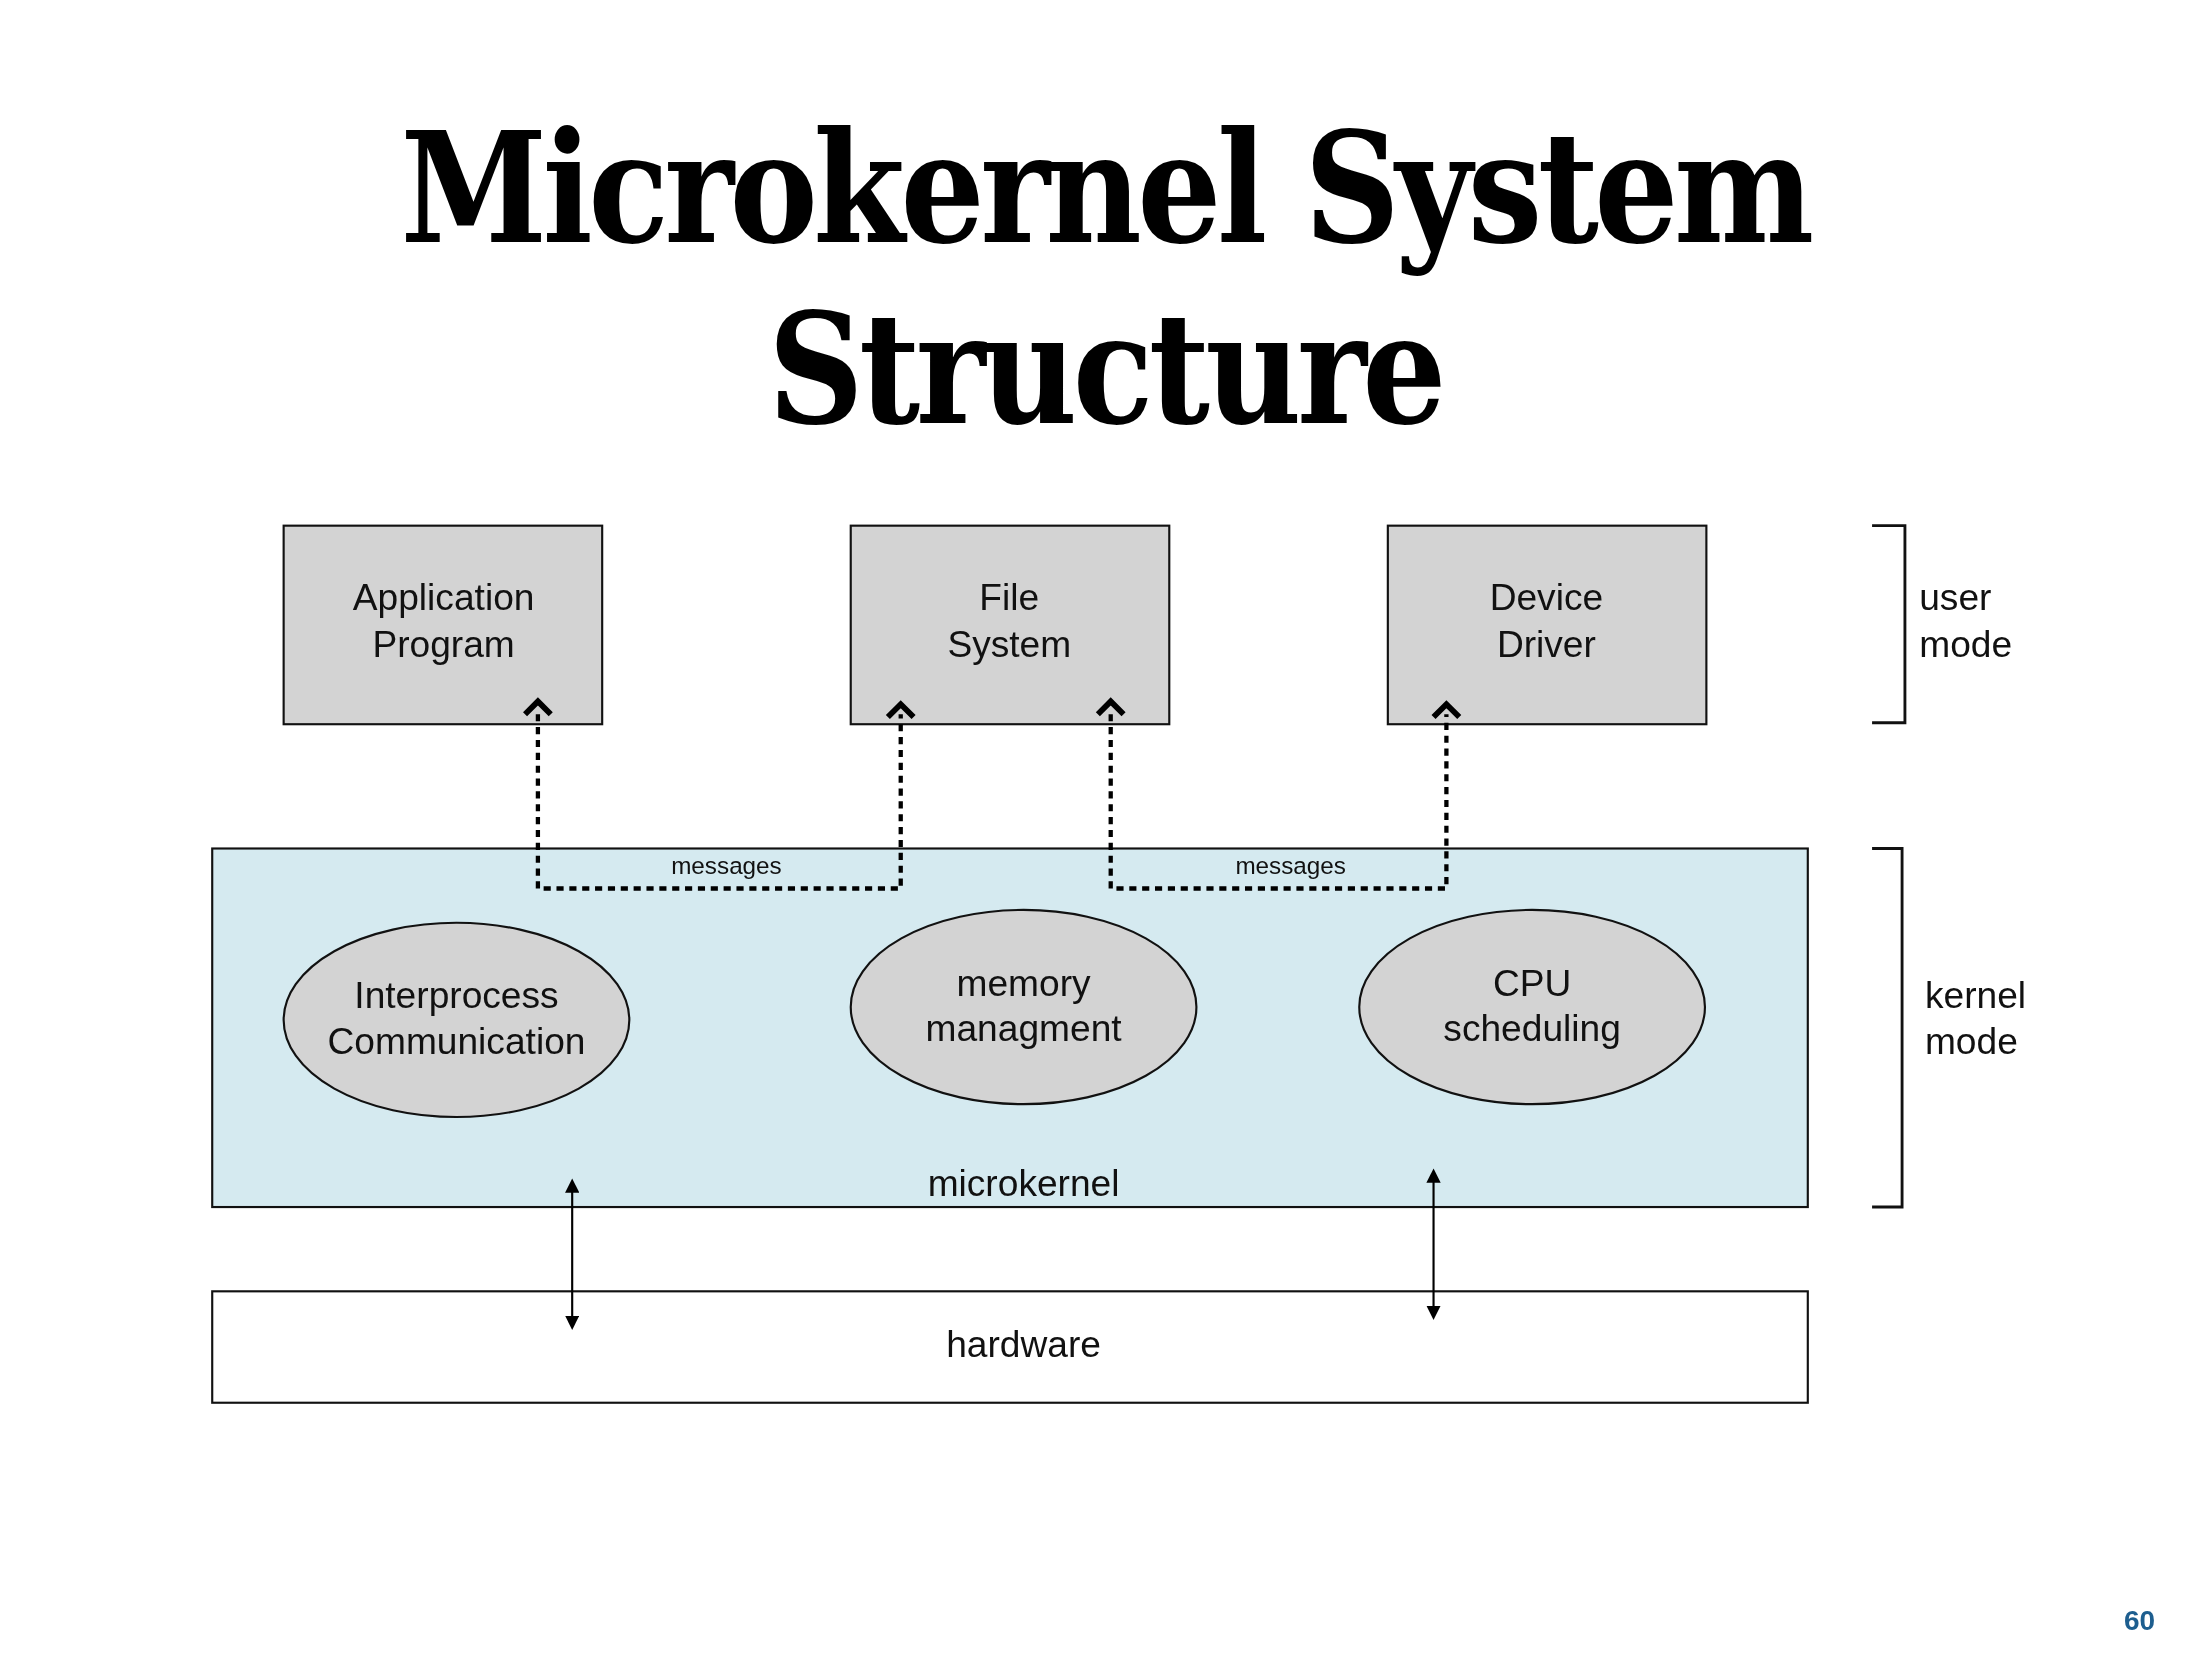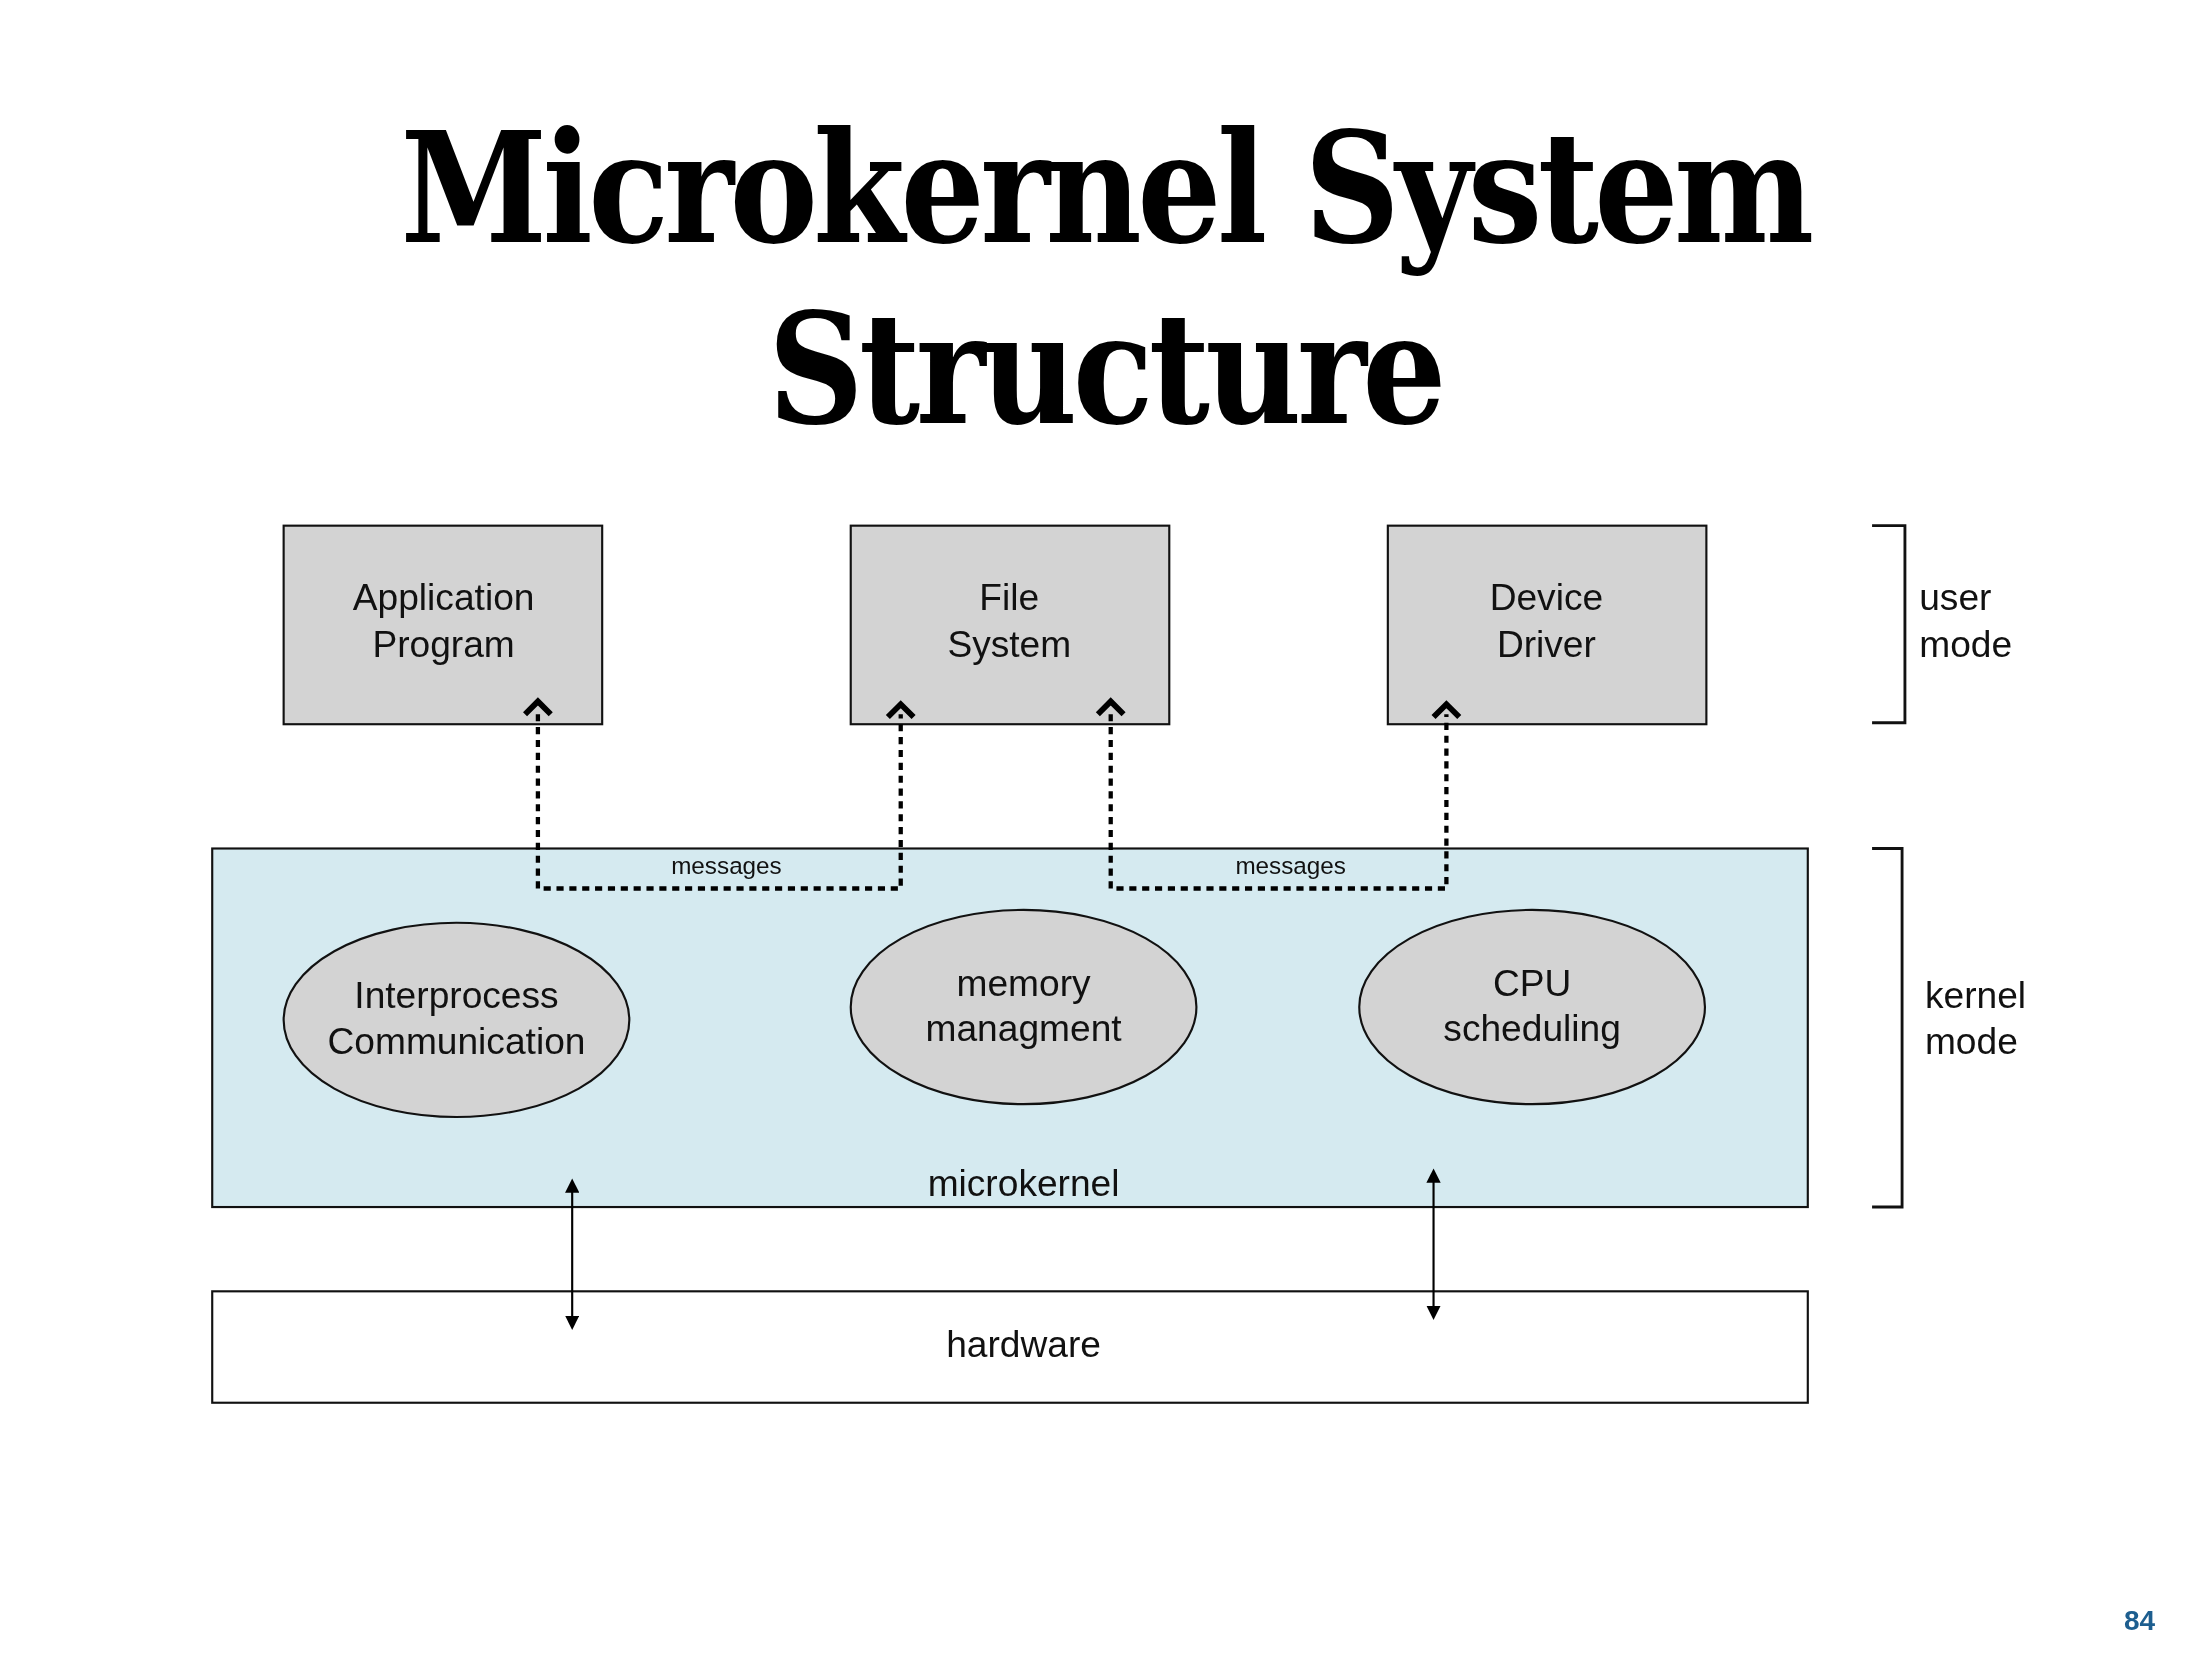--- a/index.html
+++ b/index.html
@@ -85,14 +85,14 @@
   <line x1="1003" y1="823" x2="1003" y2="919" stroke="#000" stroke-width="1.5" marker-start="url(#arr)" marker-end="url(#arr)"></line>
 
   <polyline points="1310,368 1333,368 1333,506 1310,506" fill="none" stroke="#111" stroke-width="2"></polyline>
   <polyline points="1310,594 1331,594 1331,845 1310,845" fill="none" stroke="#111" stroke-width="2"></polyline>
   <text class="lbl" x="1343" y="427" font-size="26">user</text>
   <text class="lbl" x="1343" y="460" font-size="26">mode</text>
   <text class="lbl" x="1347" y="706" font-size="26">kernel</text>
   <text class="lbl" x="1347" y="738" font-size="26">mode</text>
 </svg>
 
-<div class="page-num">84</div>
+<div class="page-num">60</div>
 
 
 </body></html>

